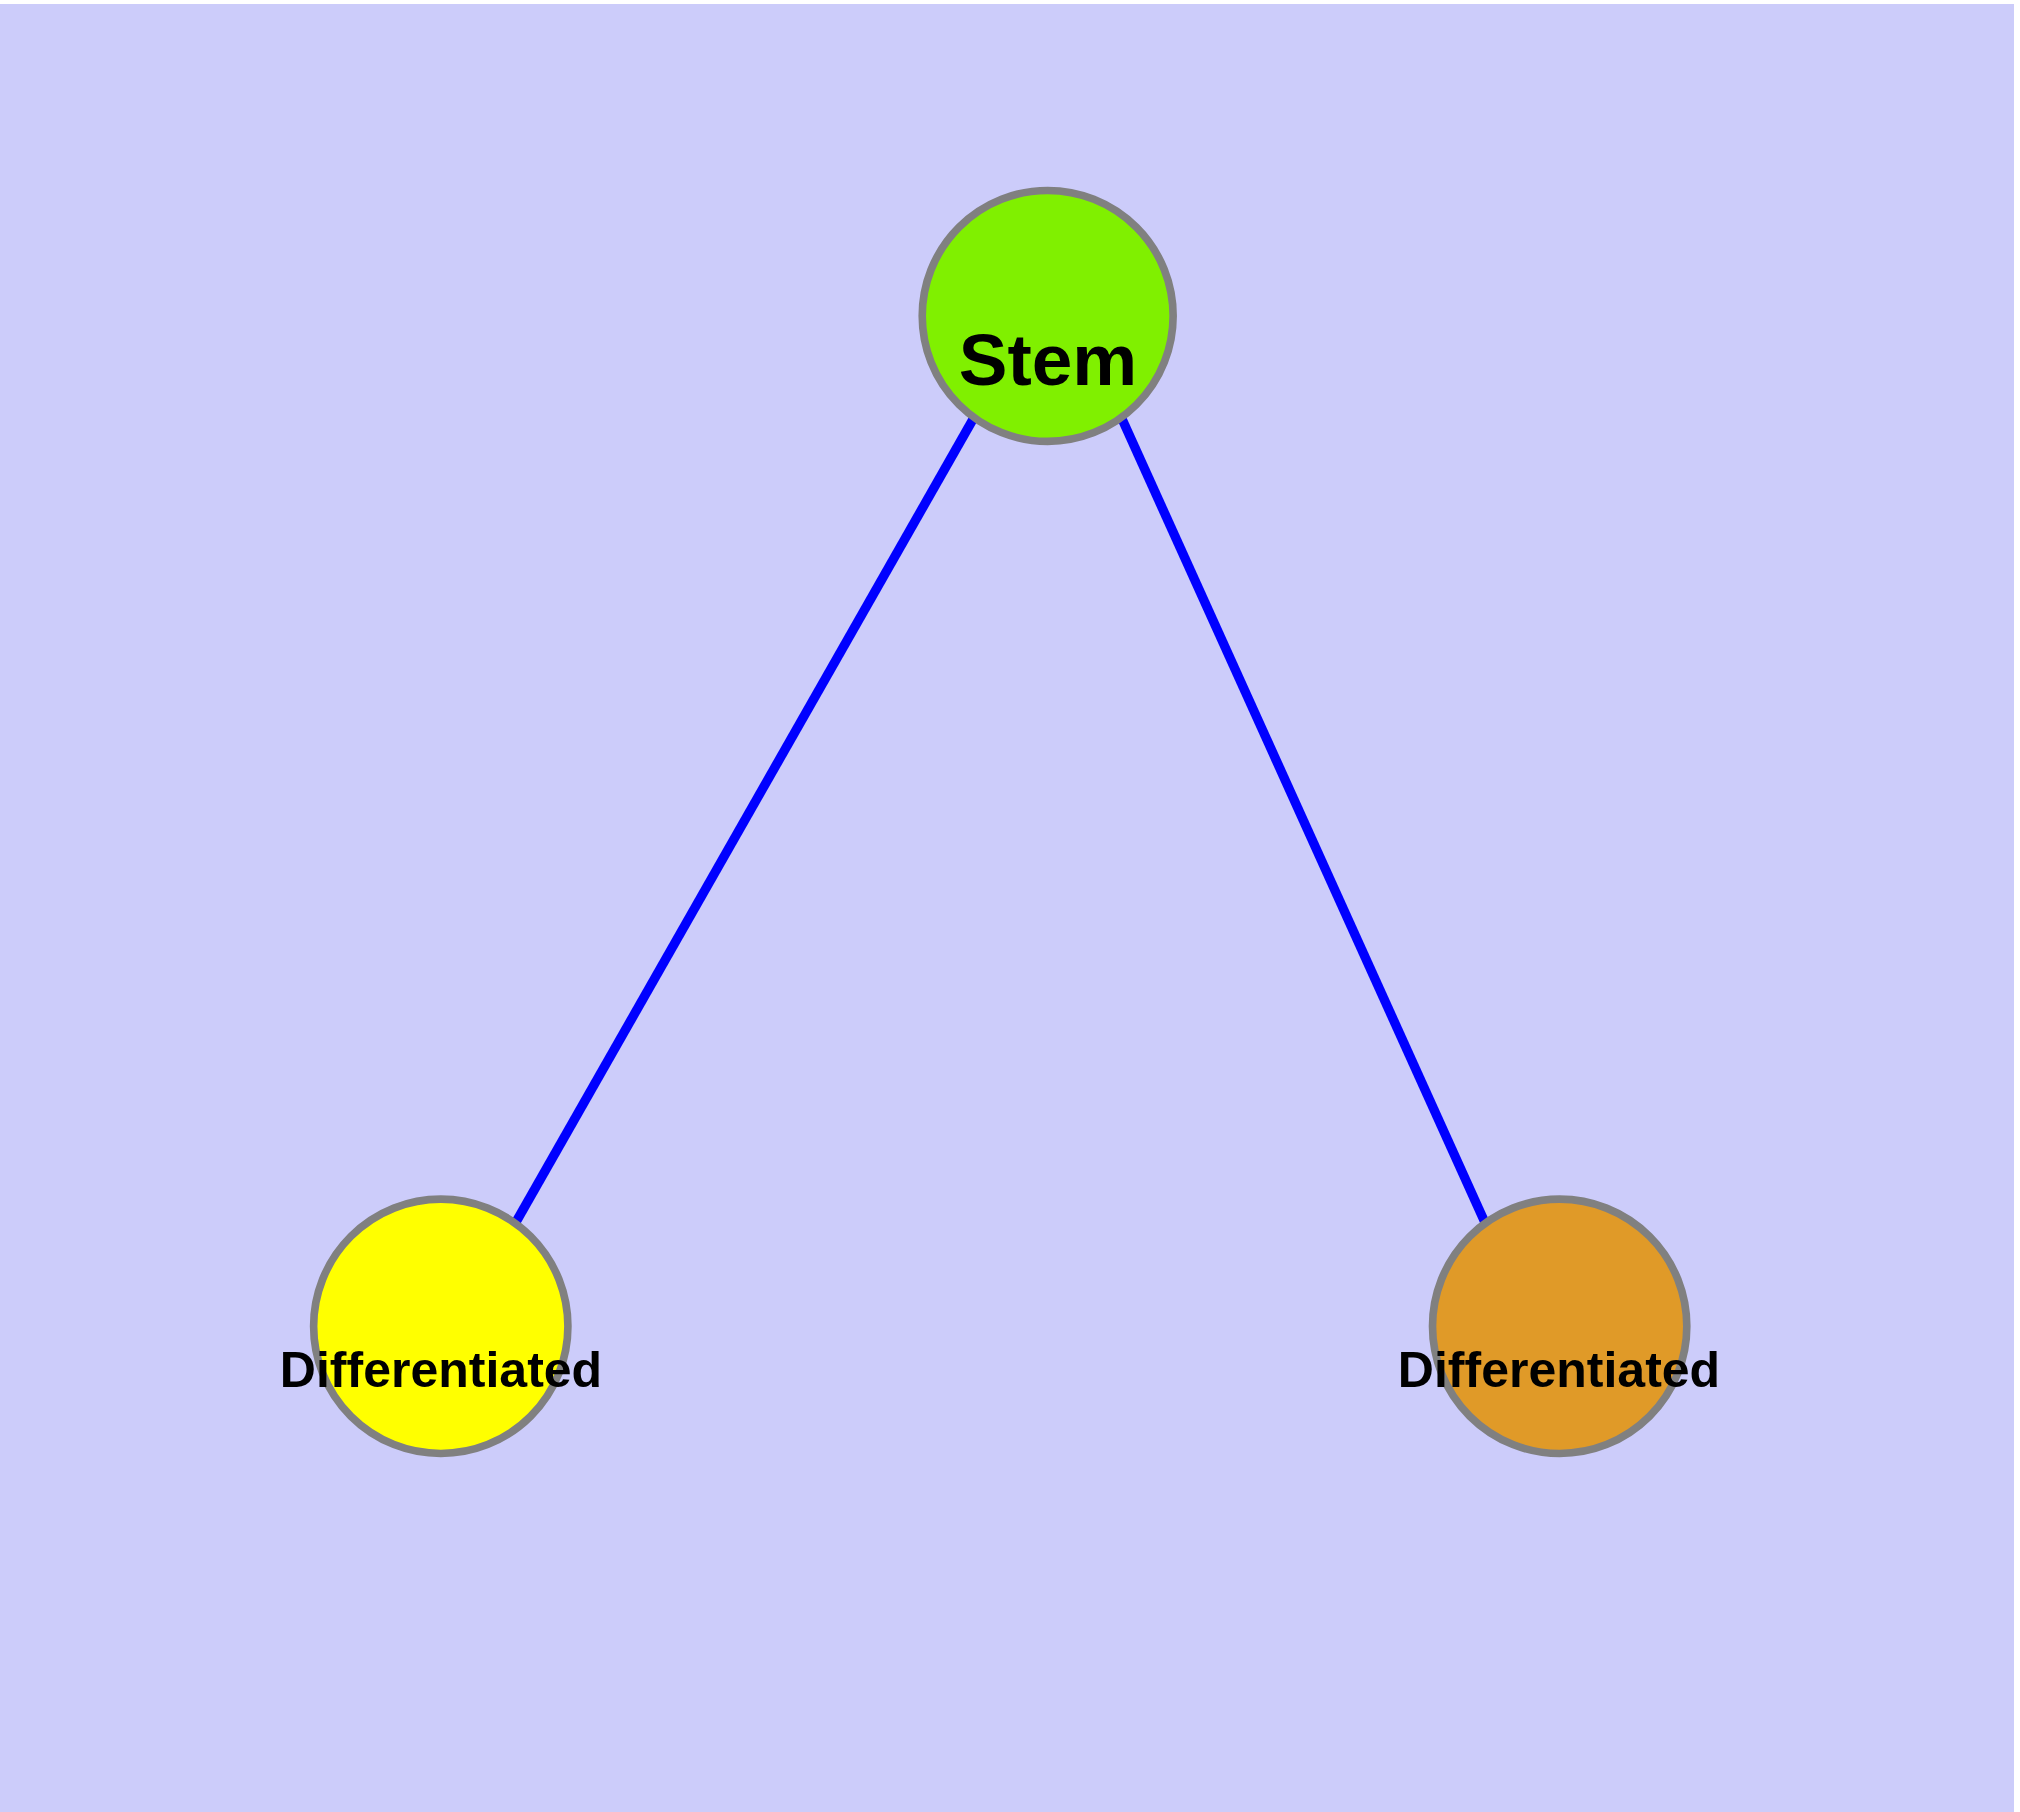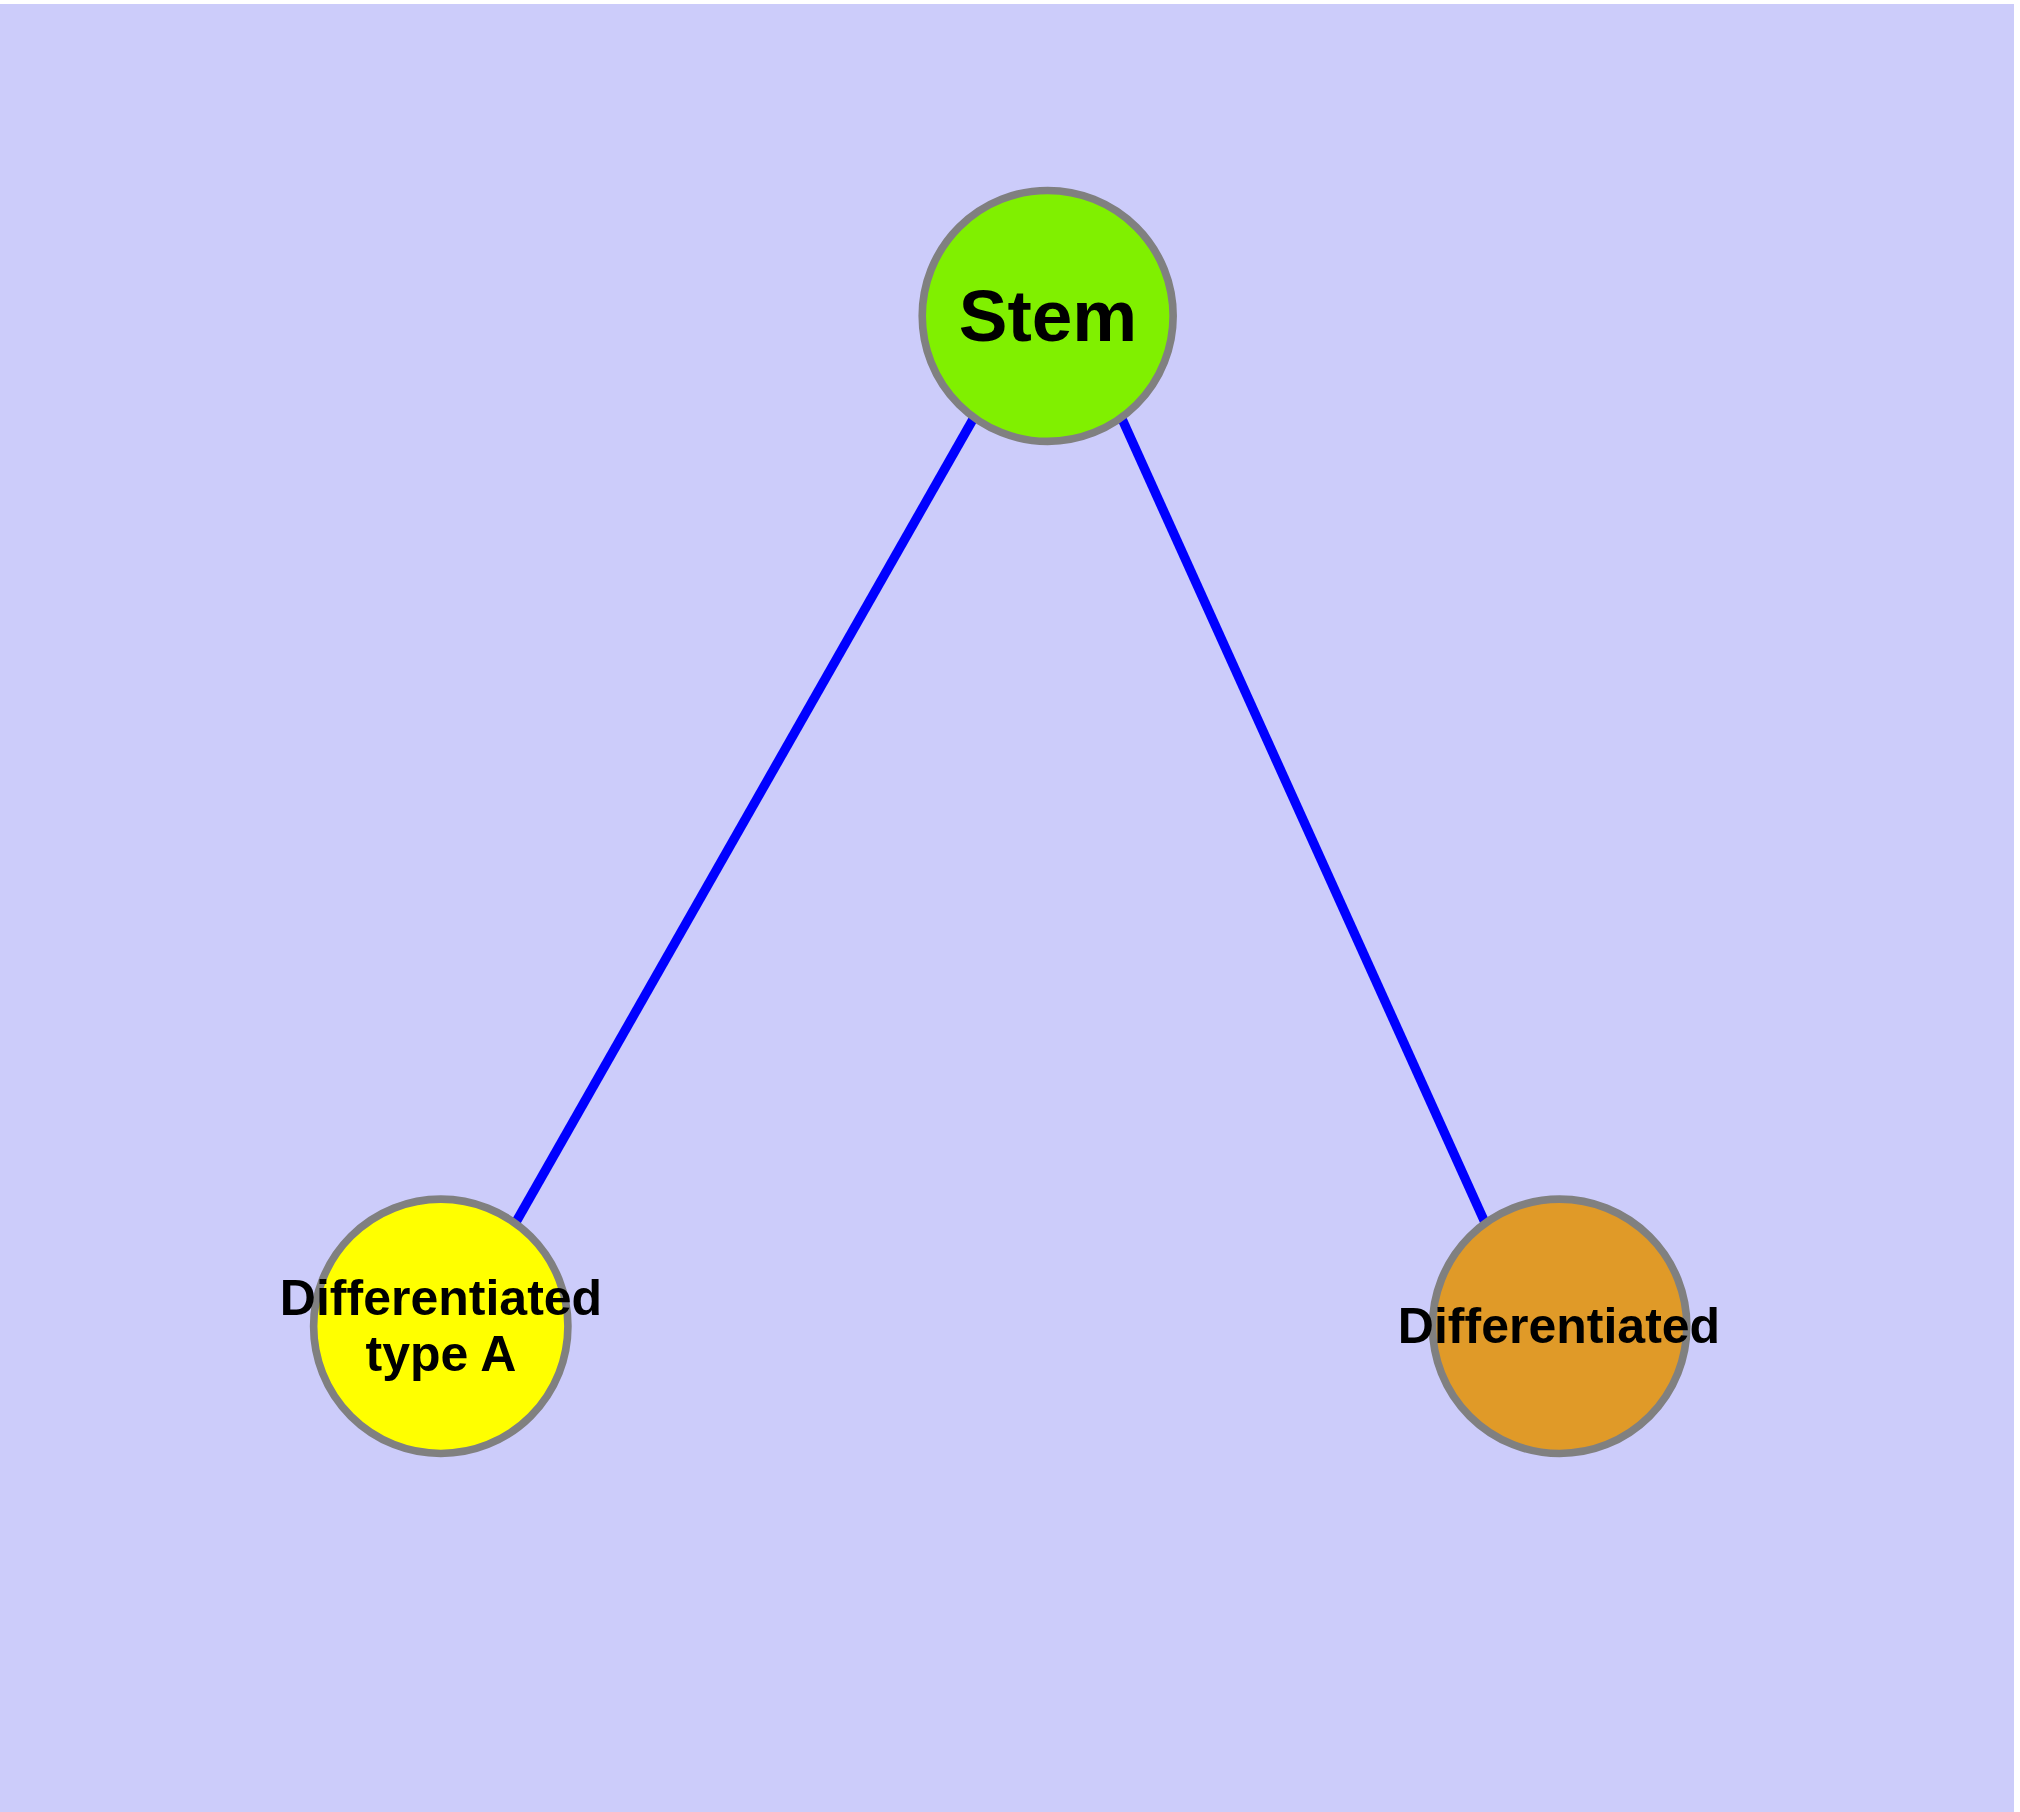--- a/index.html
+++ b/index.html
@@ -34,28 +34,28 @@
   #graph-svg {
     position: absolute;
     left: 0;
     top: 0;
     width: 2014px;
     height: 1808px;
     overflow: visible;
   }
   .node-label {
     position: absolute;
-    text-align: center;
     color: #000000;
     font-weight: bold;
     font-family: "Liberation Sans", sans-serif;
     white-space: nowrap;
     line-height: 1.12;
     pointer-events: none;
     transform: translate(-50%, -50%);
+    margin-top: 44px;
   }
   .label-stem {
     font-size: 73px;
   }
   .label-leaf {
     font-size: 50px;
   }
 </style>
 </head>
 <body>
@@ -76,21 +76,20 @@
         <circle cx="1236" cy="368" r="148" fill="#80f000" stroke="#808080" stroke-width="9"></circle>
       </g>
     </svg>
 
     <div class="node-label label-stem" style="left:1048px; top:312px;">
       <div>Stem</div>
     </div>
 
     <div class="node-label label-leaf" style="left:441px; top:1322px;">
       <div>Differentiated</div>
-      <div>type A</div>
     </div>
 
     <div class="node-label label-leaf" style="left:1559px; top:1322px;">
       <div>Differentiated</div>
     </div>
 
   </div>
 </div>
 
 

